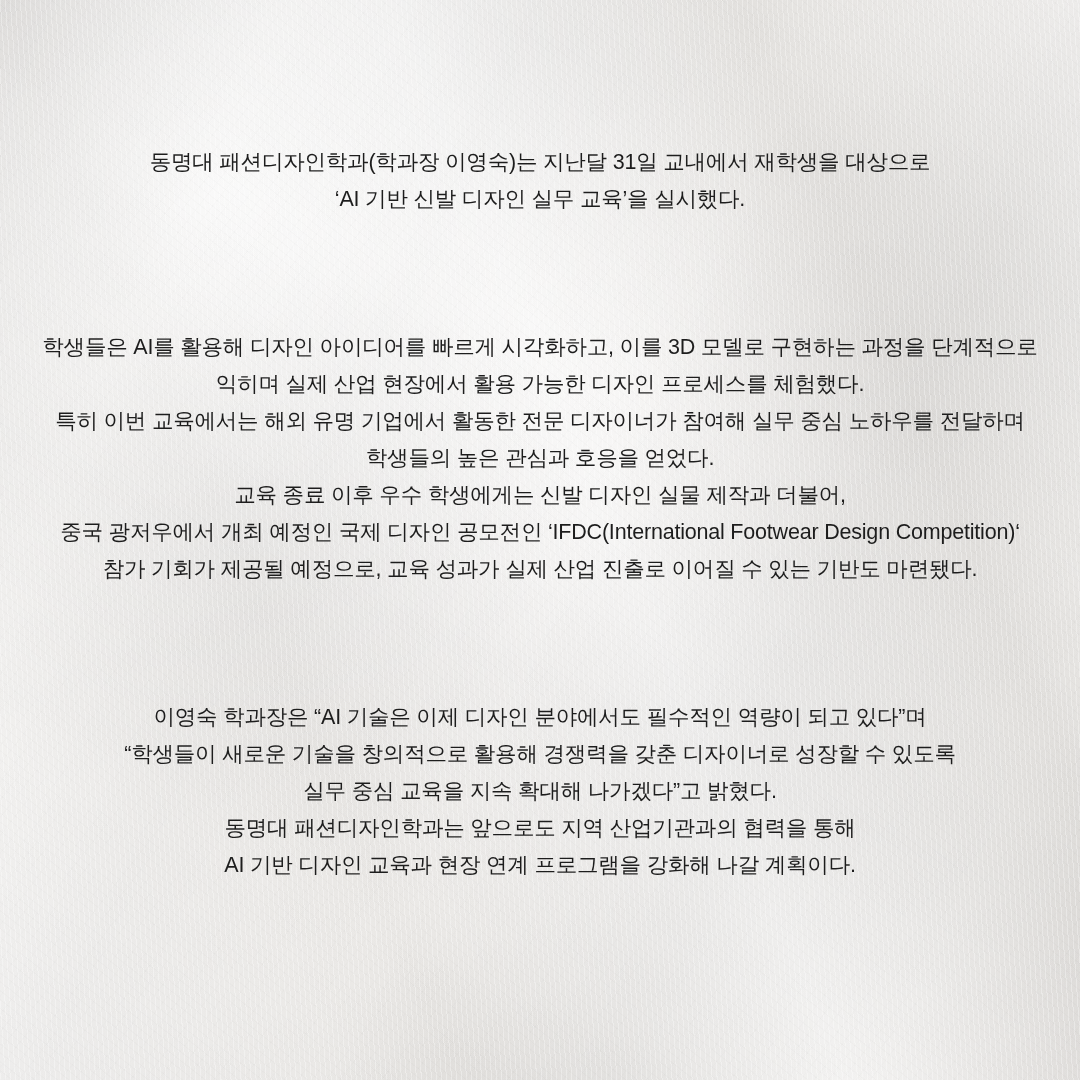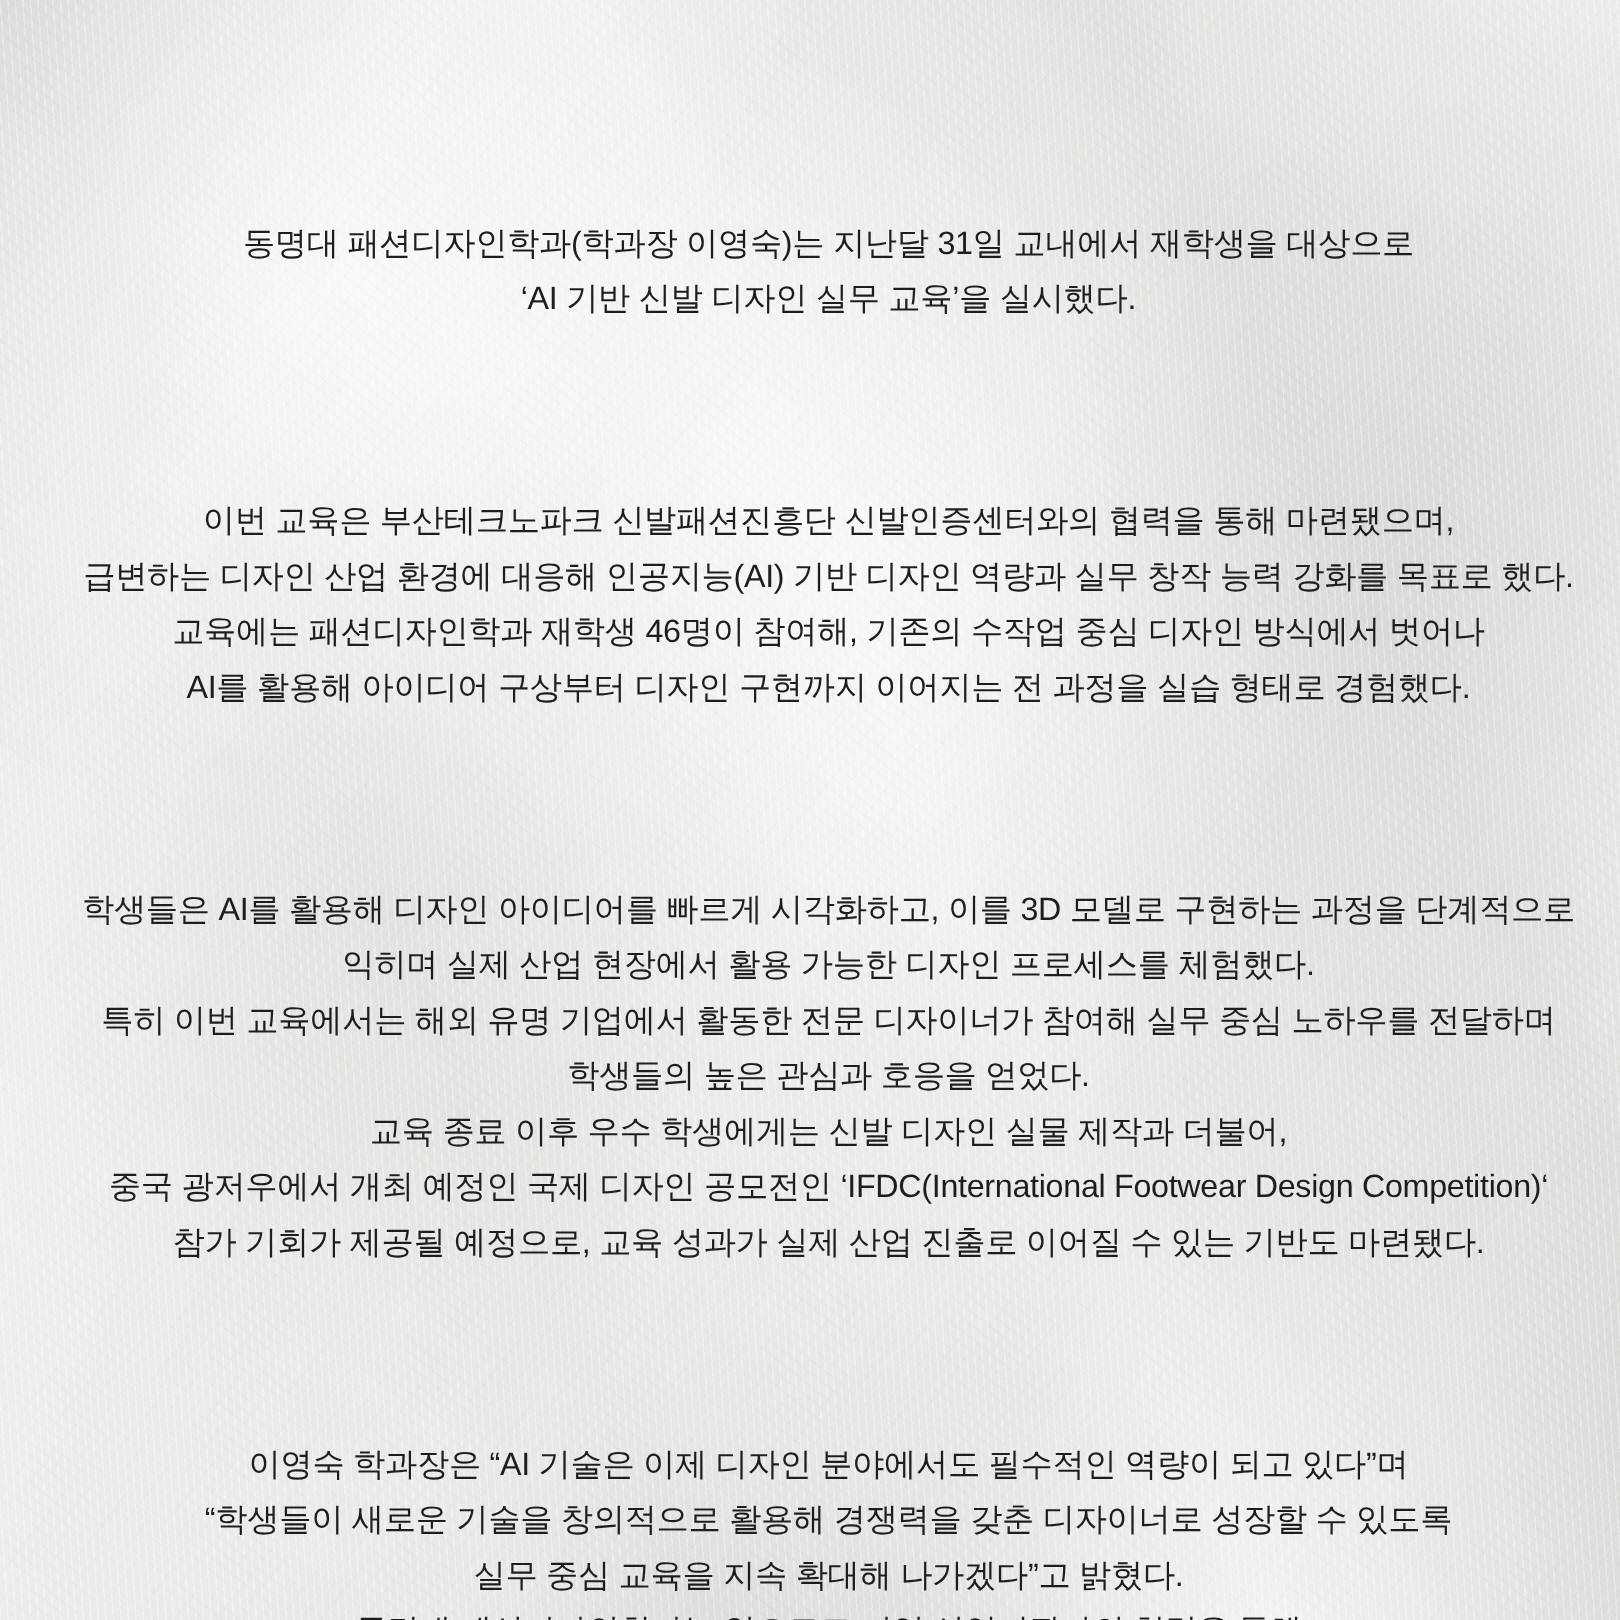--- a/index.html
+++ b/index.html
@@ -43,21 +43,20 @@
 
   .card {
     position: relative;
     z-index: 1;
     width: 1080px;
     height: 880px;
     box-sizing: border-box;
     padding: 70px 30px 0 30px;
     display: flex;
     flex-direction: column;
-    align-items: flex-end;
   }
 
   .article-body {
     flex: 1 1 auto;
     text-align: center;
     color: #1d1d1d;
     font-size: 21.5px;
     line-height: 37px;
     letter-spacing: -0.2px;
     white-space: pre-wrap;
@@ -76,24 +75,20 @@
 </head>
 <body>
 
 <div class="paper-texture"></div>
 
 <div class="card">
 
   <div class="article-body">
     <p class="para">동명대 패션디자인학과(학과장 이영숙)는 지난달 31일 교내에서 재학생을 대상으로
 ‘AI 기반 신발 디자인 실무 교육’을 실시했다.</p>
-    <p class="para">이번 교육은 부산테크노파크 신발패션진흥단 신발인증센터와의 협력을 통해 마련됐으며,
-급변하는 디자인 산업 환경에 대응해 인공지능(AI) 기반 디자인 역량과 실무 창작 능력 강화를 목표로 했다.
-교육에는 패션디자인학과 재학생 46명이 참여해, 기존의 수작업 중심 디자인 방식에서 벗어나
-AI를 활용해 아이디어 구상부터 디자인 구현까지 이어지는 전 과정을 실습 형태로 경험했다.</p>
     <p class="para">학생들은 AI를 활용해 디자인 아이디어를 빠르게 시각화하고, 이를 3D 모델로 구현하는 과정을 단계적으로
 익히며 실제 산업 현장에서 활용 가능한 디자인 프로세스를 체험했다.
 특히 이번 교육에서는 해외 유명 기업에서 활동한 전문 디자이너가 참여해 실무 중심 노하우를 전달하며
 학생들의 높은 관심과 호응을 얻었다.
 교육 종료 이후 우수 학생에게는 신발 디자인 실물 제작과 더불어,
 중국 광저우에서 개최 예정인 국제 디자인 공모전인 ‘IFDC(International Footwear Design Competition)‘
 참가 기회가 제공될 예정으로, 교육 성과가 실제 산업 진출로 이어질 수 있는 기반도 마련됐다.</p>
     <p class="para">이영숙 학과장은 “AI 기술은 이제 디자인 분야에서도 필수적인 역량이 되고 있다”며
 “학생들이 새로운 기술을 창의적으로 활용해 경쟁력을 갖춘 디자이너로 성장할 수 있도록
 실무 중심 교육을 지속 확대해 나가겠다”고 밝혔다.

